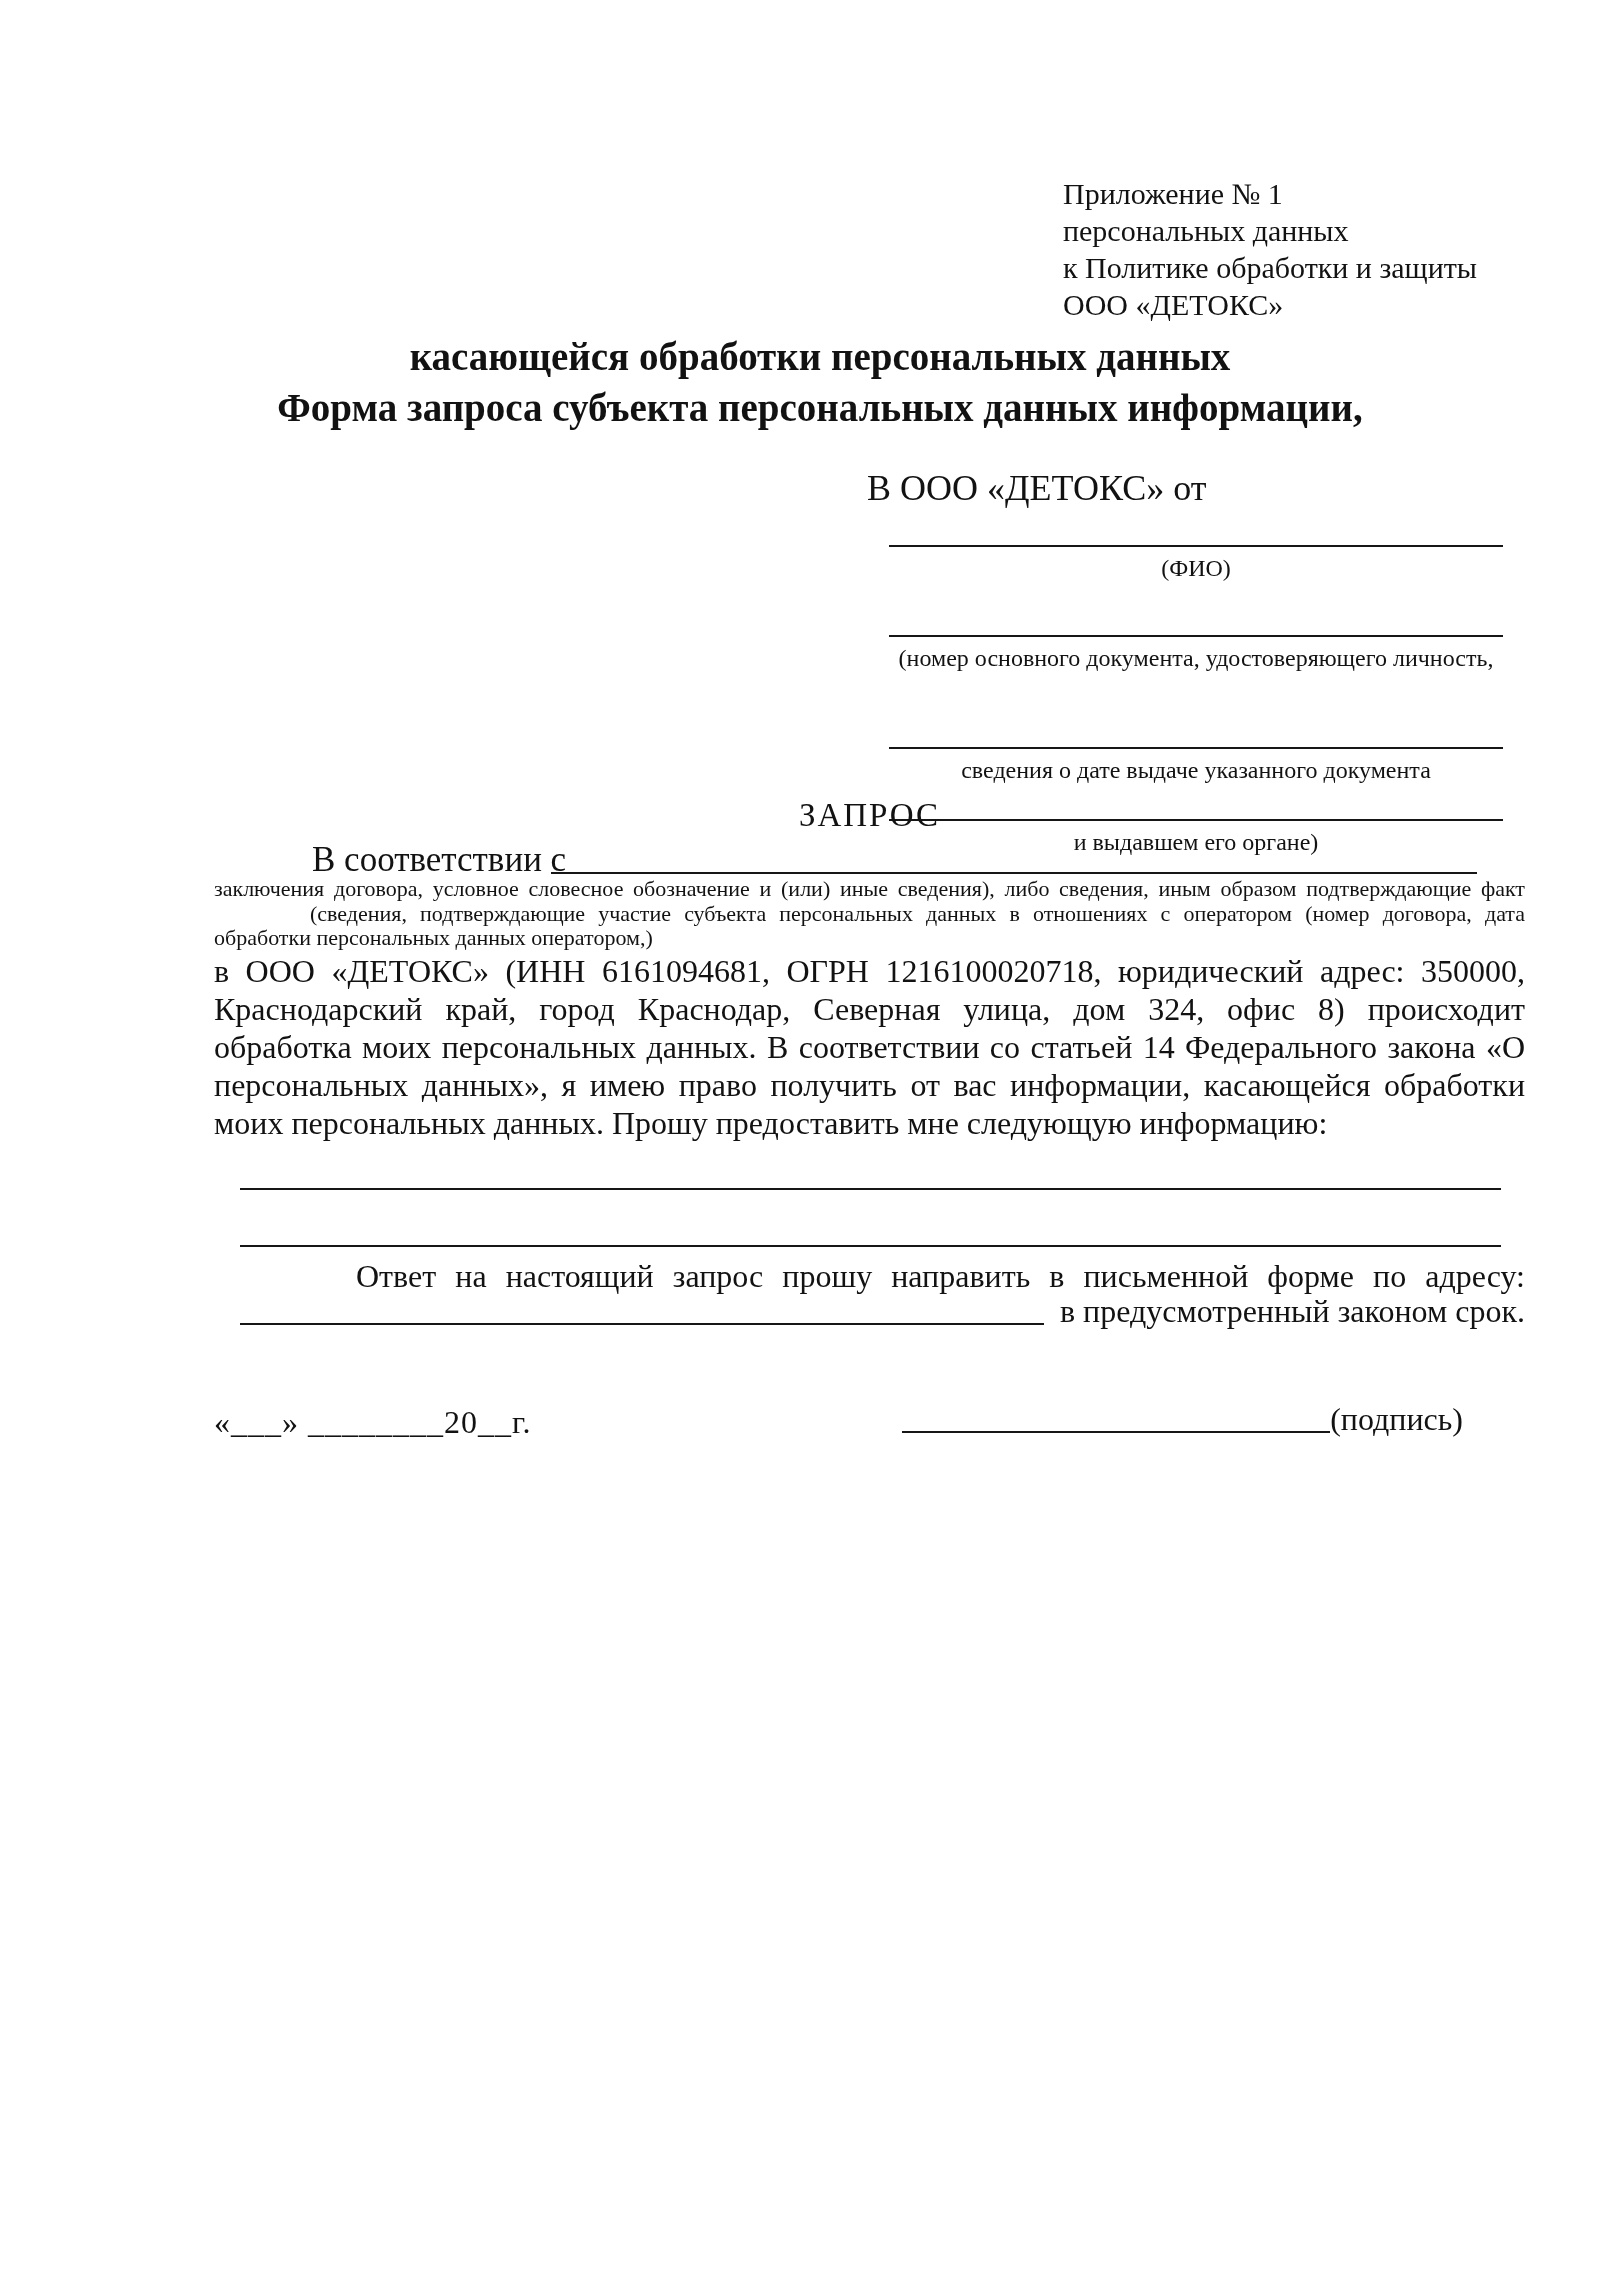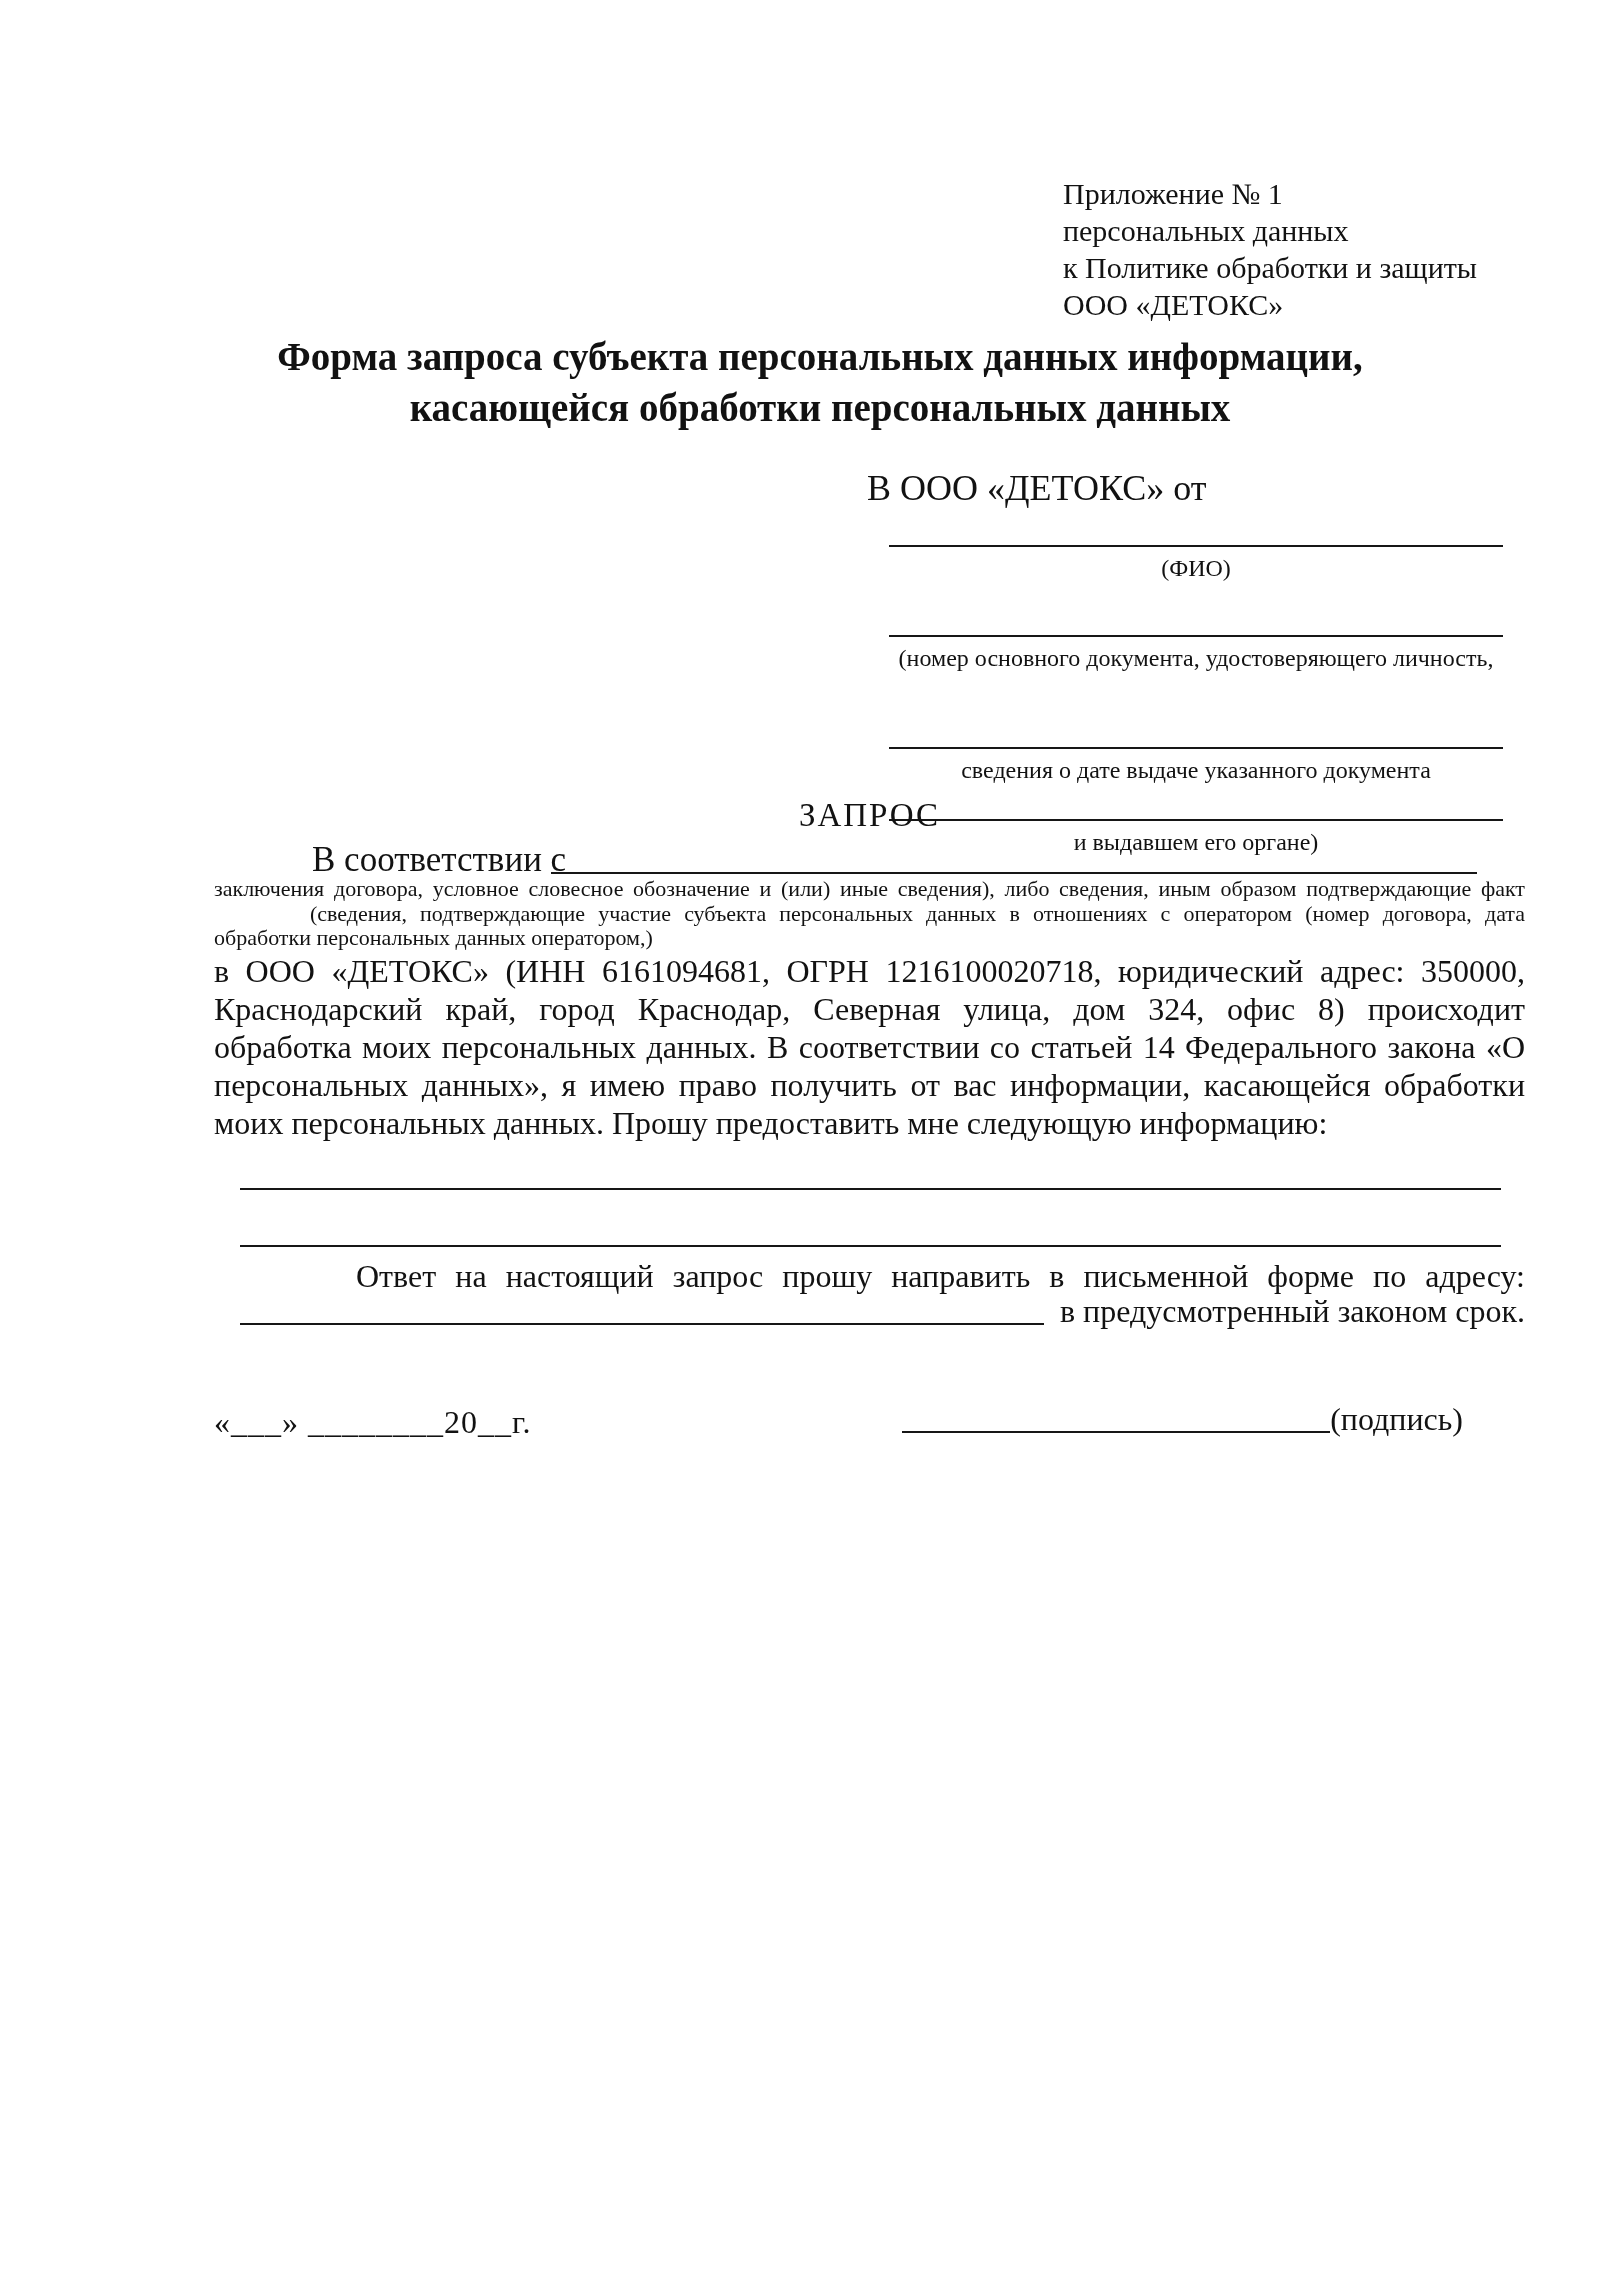--- a/index.html
+++ b/index.html
@@ -40,22 +40,22 @@
 <div class="page">
 
   <div class="abs annex">
     <div>Приложение № 1</div>
     <div>персональных данных</div>
     <div>к Политике обработки и защиты</div>
     <div>ООО «ДЕТОКС»</div>
   </div>
 
   <div class="abs title">
+    <div>касающейся обработки персональных данных</div>
     <div>Форма запроса субъекта персональных данных информации,</div>
-    <div>касающейся обработки персональных данных</div>
   </div>
 
   <div class="abs to-line">В ООО «ДЕТОКС» от</div>
 
   <div class="abs rule fld-rule" style="top:545px;"></div>
   <div class="abs fld-cap" style="top:555px;">(ФИО)</div>
 
   <div class="abs rule fld-rule" style="top:635px;"></div>
   <div class="abs fld-cap" style="top:645px;">(номер основного документа, удостоверяющего личность,</div>
 

